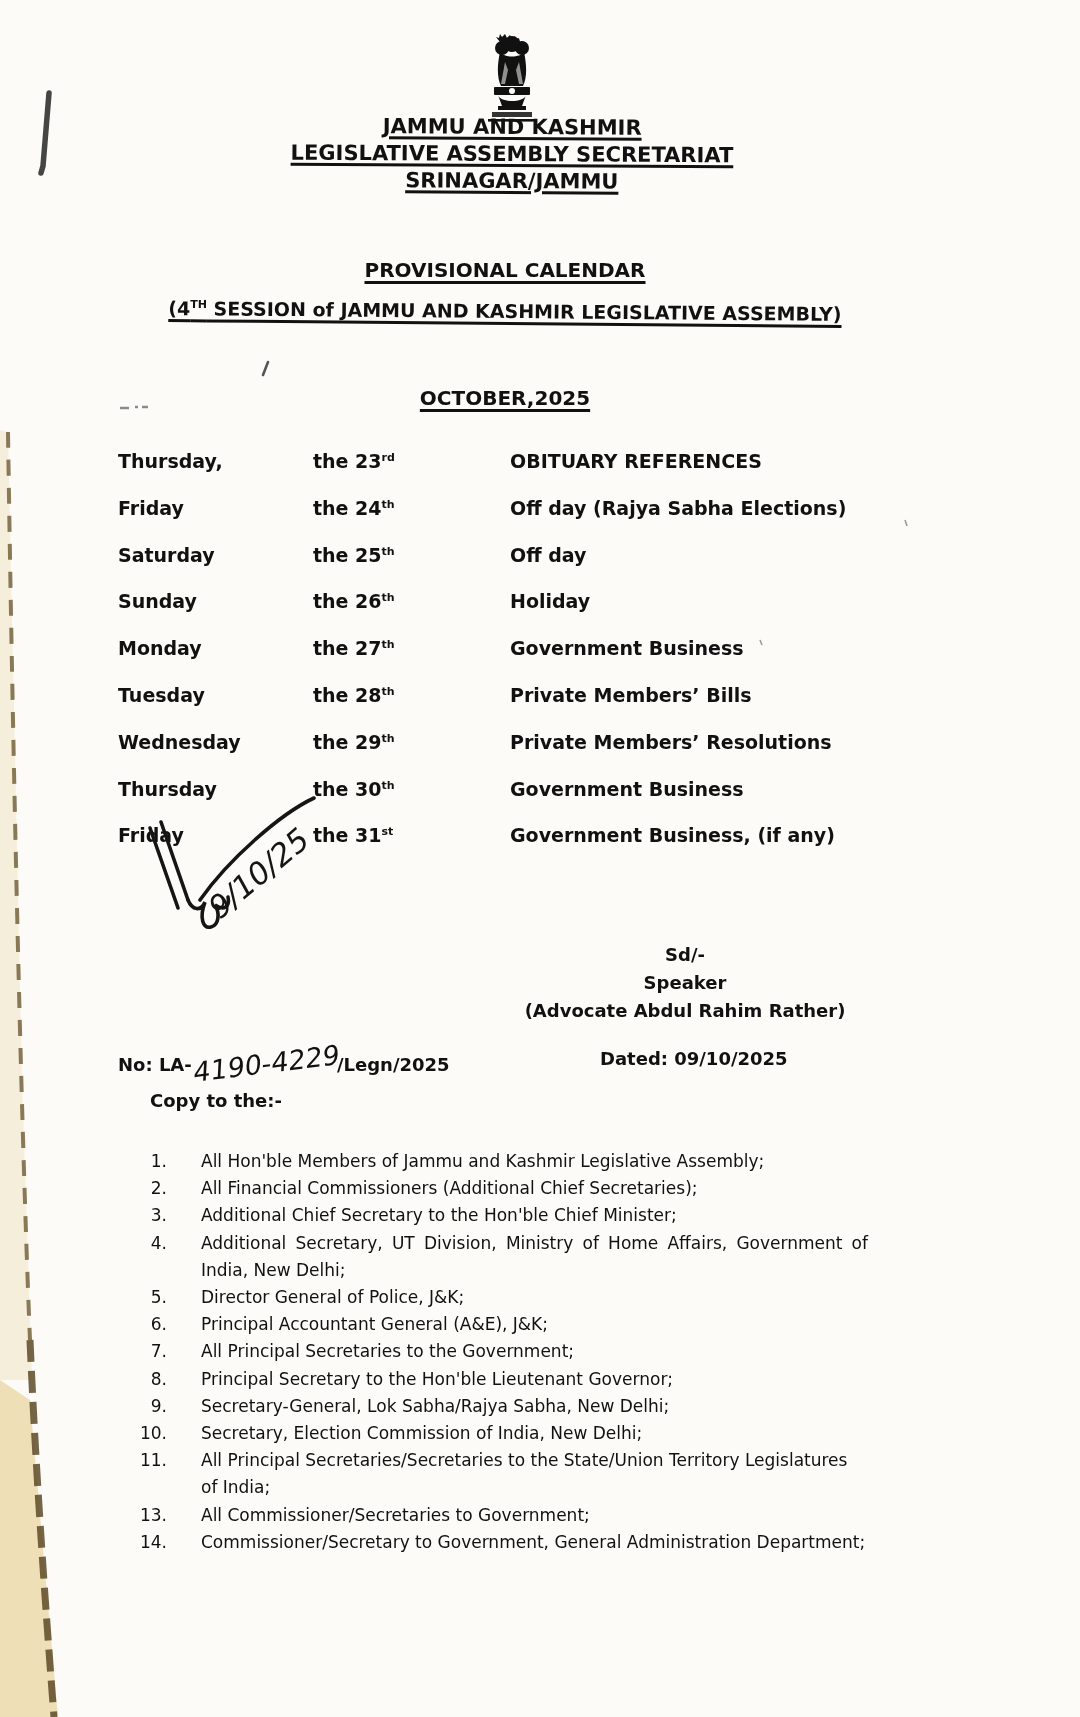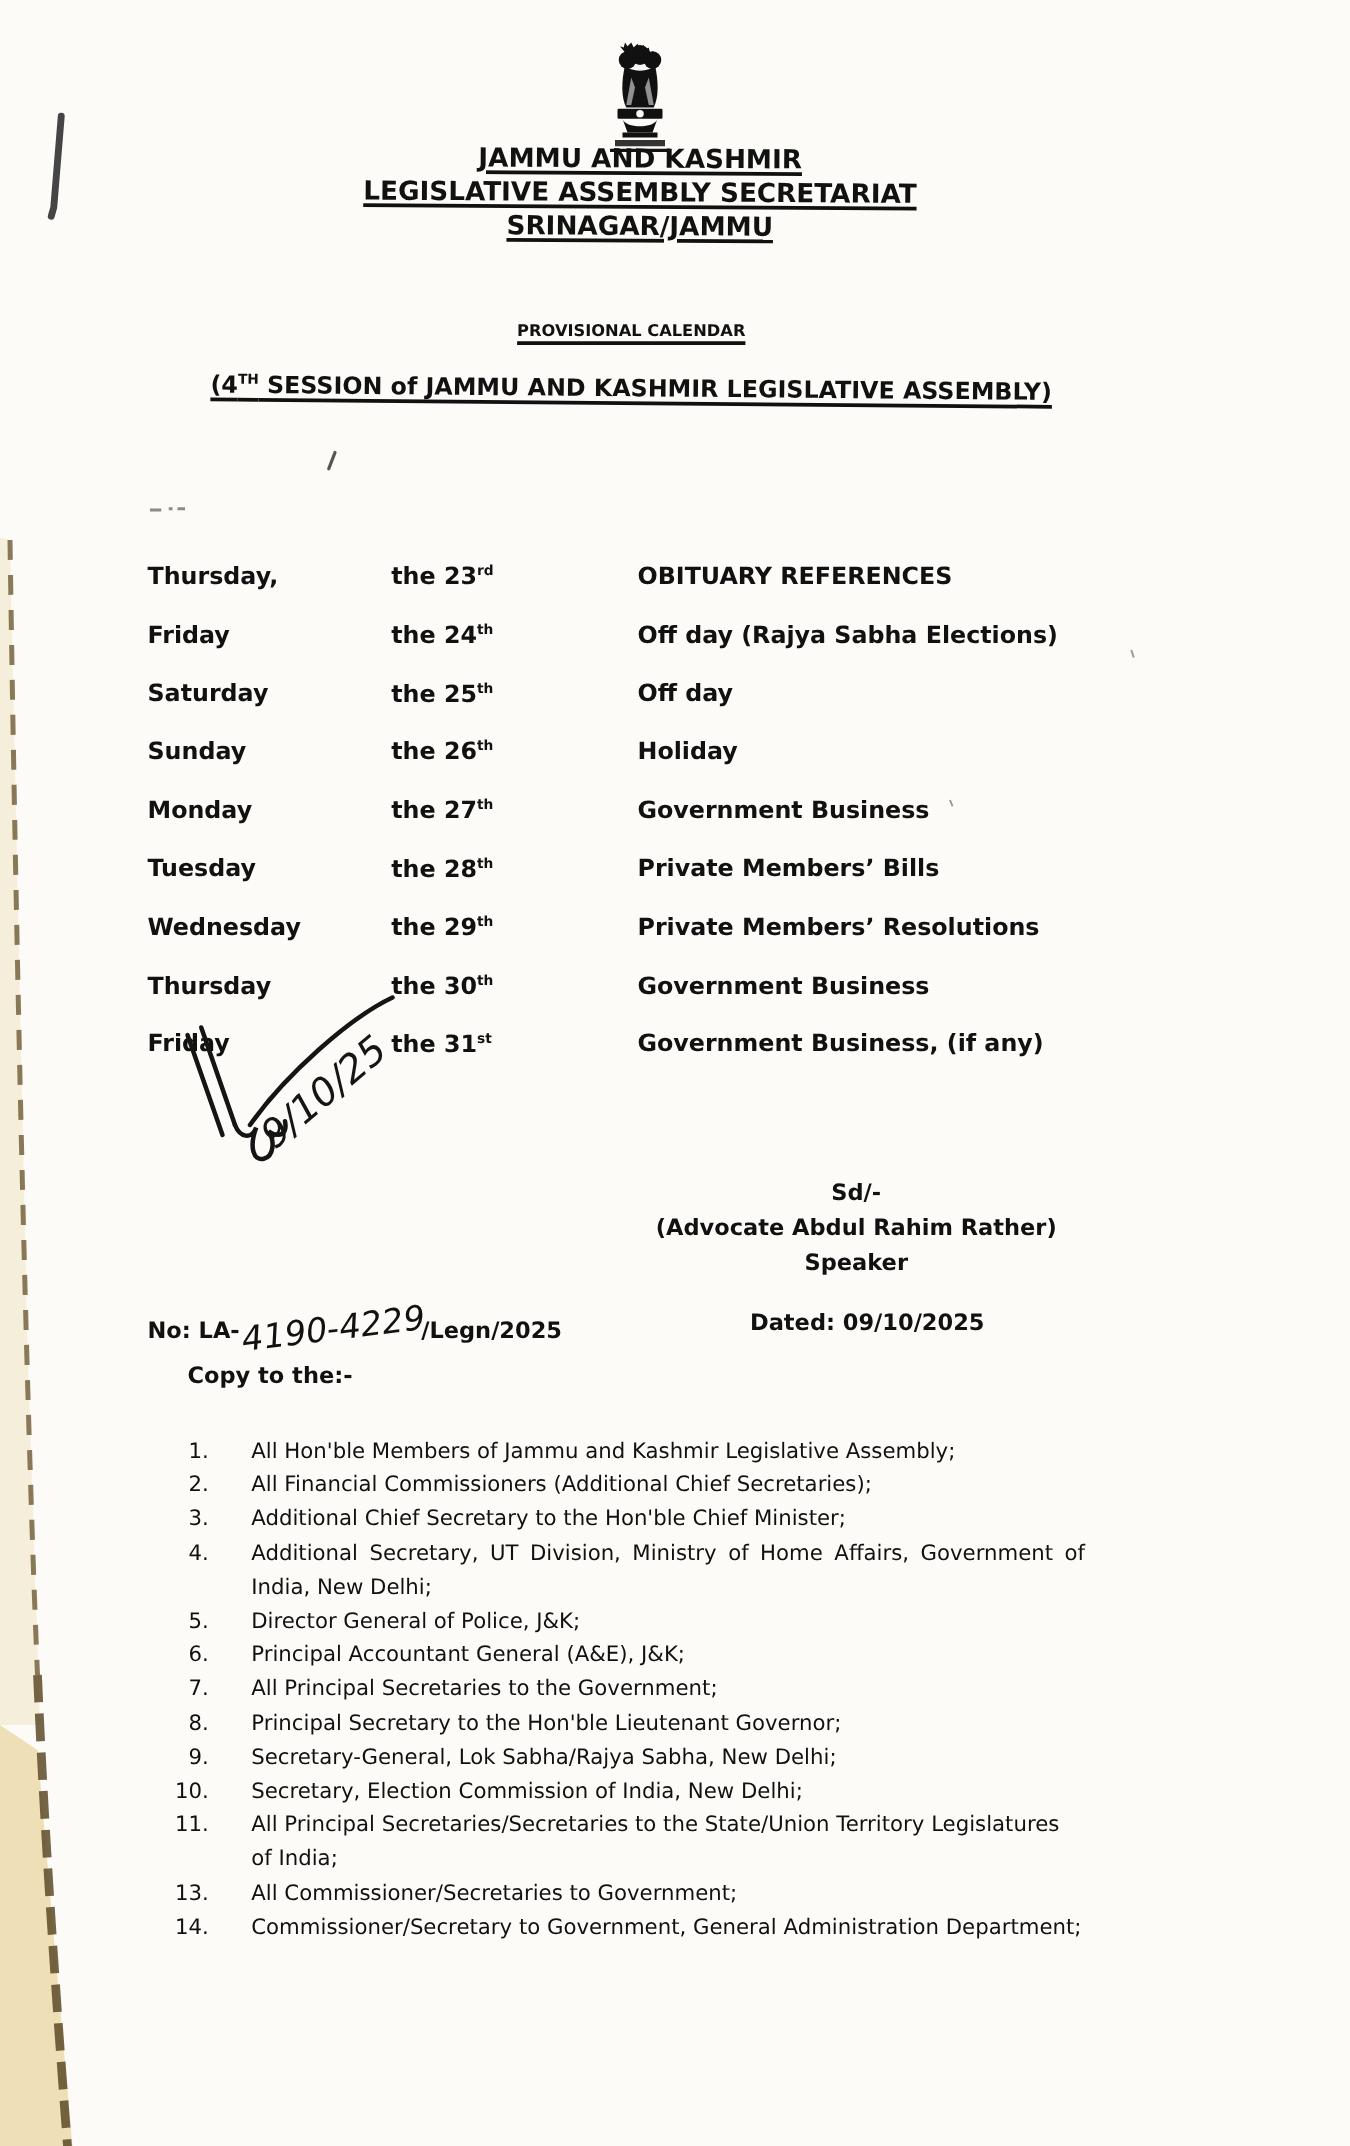--- a/index.html
+++ b/index.html
@@ -9,21 +9,21 @@
     font-family:"DejaVu Sans","Liberation Sans",sans-serif;
     -webkit-font-smoothing:antialiased;
   }
   .page{position:absolute;inset:0;}
   
   .emblem{position:absolute;left:478px;top:32px;width:68px;height:92px;}
   .org-block{position:absolute;left:112px;top:114px;width:800px;text-align:center;
     font-weight:bold;font-size:21px;line-height:27px;transform:rotate(0.35deg);}
   .org-block .u{text-decoration:underline;text-decoration-thickness:2.5px;text-underline-offset:3px;}
   .doc-title{position:absolute;left:80px;top:258px;width:850px;text-align:center;
-    font-weight:bold;font-size:13px;}
+    font-weight:bold;font-size:20px;}
   .doc-title span{text-decoration:underline;text-decoration-thickness:2.5px;text-underline-offset:4px;}
   .session-line{position:absolute;left:80px;top:300px;width:850px;text-align:center;
     font-weight:bold;font-size:19px;transform:rotate(0.5deg);}
   .session-line .u{text-decoration:underline;text-decoration-thickness:2.5px;text-underline-offset:4px;}
   .month-title{position:absolute;left:80px;top:386px;width:850px;text-align:center;
     font-weight:bold;font-size:20px;}
   .month-title span{text-decoration:underline;text-decoration-thickness:2.5px;text-underline-offset:4px;}
   sup{font-size:11px;font-weight:bold;}
   
   .schedule{position:absolute;left:118px;top:450px;width:820px;}
@@ -80,20 +80,23 @@
   </div>
 
   <div class="doc-title">
     <span>PROVISIONAL CALENDAR</span>
   </div>
 
   <div class="session-line">
     <span class="u"><span>(4</span><sup>TH</sup><span> SESSION of JAMMU AND KASHMIR LEGISLATIVE ASSEMBLY)</span></span>
   </div>
 
+  <div class="month-title">
+    <span>OCTOBER,2025</span>
+  </div>
 
   <div class="schedule">
     <div class="srow">
       <span class="day">Thursday,</span>
       <span class="date"><span>the 23</span><sup>rd</sup></span>
       <span class="biz">OBITUARY REFERENCES</span>
     </div>
     <div class="srow">
       <span class="day">Friday</span>
       <span class="date"><span>the 24</span><sup>th</sup></span>
@@ -141,22 +144,22 @@
       <path d="M22 40 L50 120"></path>
       <path d="M33 34 L60 112"></path>
       <path d="M60 112 c4 10 13 12 17 2 c-6 16 -2 27 6 25 c8 -2 9 -14 4 -22 c9 6 15 2 13 -8"></path>
       <path d="M72 112 C100 72 152 26 186 10"></path>
     </g>
     <text x="0" y="0" transform="translate(92,132) rotate(-40)" font-size="31" font-style="italic" fill="#151515" font-family="DejaVu Sans, sans-serif">9/10/25</text>
   </svg>
 
   <div class="sd-block">
     <div>Sd/-</div>
+    <div>Speaker</div>
     <div>(Advocate Abdul Rahim Rather)</div>
-    <div>Speaker</div>
   </div>
 
   <div class="refline">
     <span>
       <span>No: LA-</span><span class="handwritten">4190-4229</span><span>/Legn/2025</span>
     </span>
     <span class="dated">Dated: 09/10/2025</span>
   </div>
 
   <div class="copy-heading">Copy to the:-</div>

